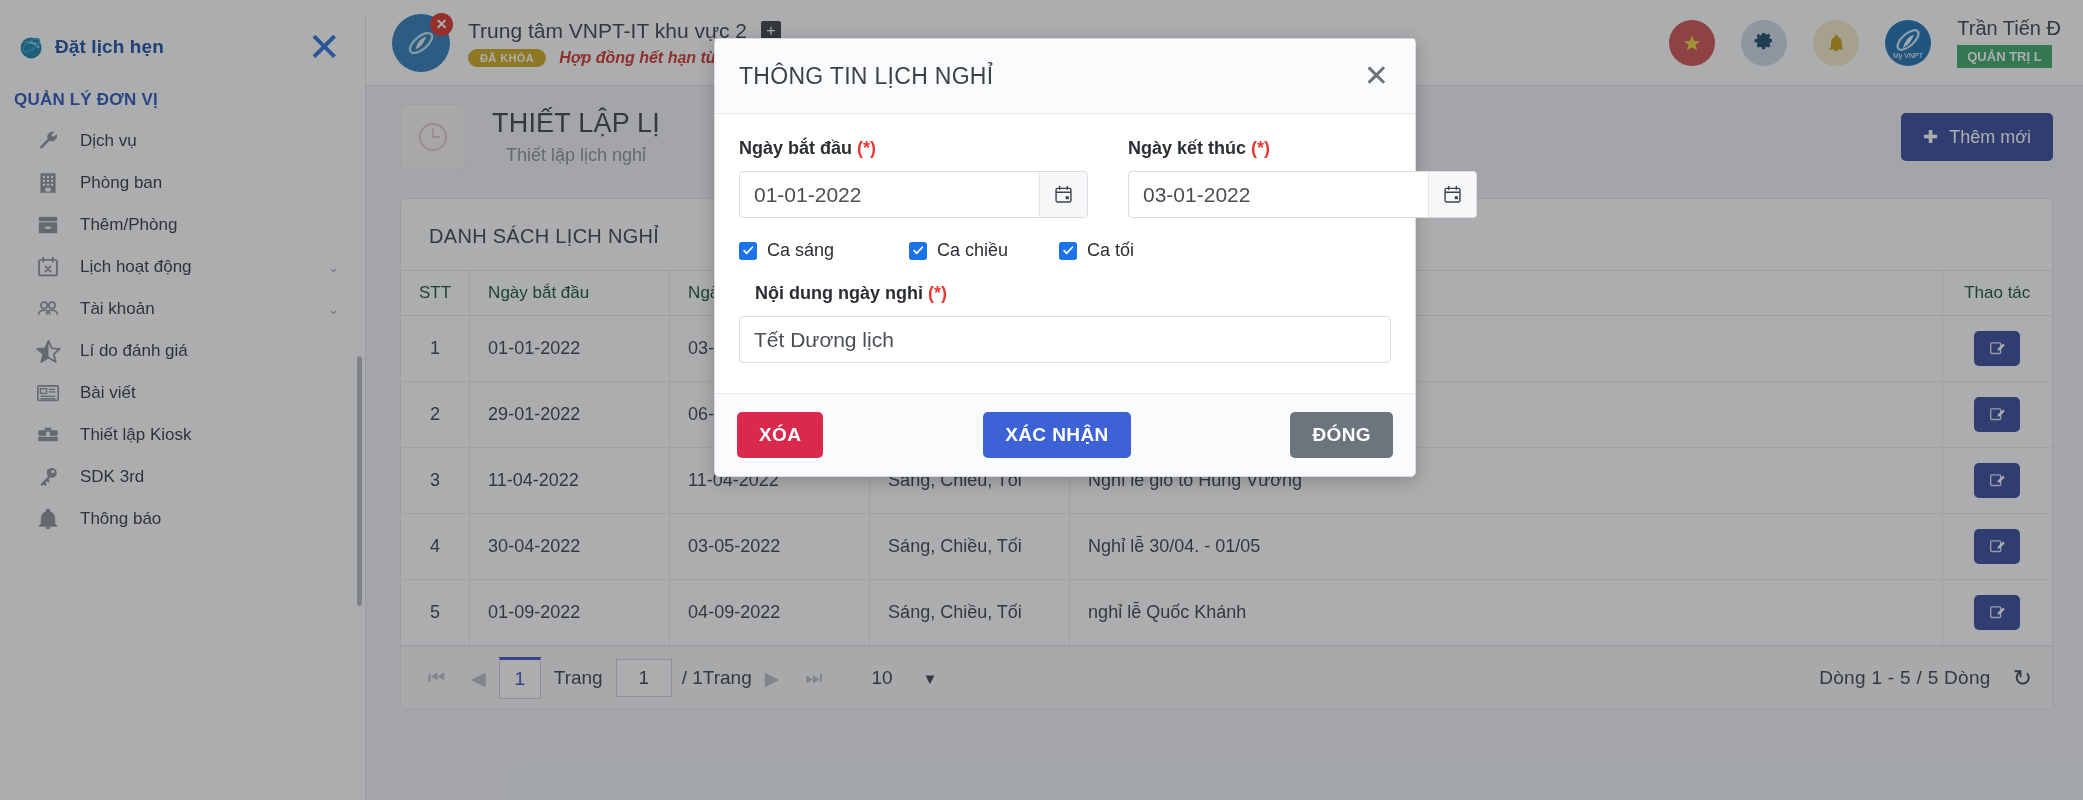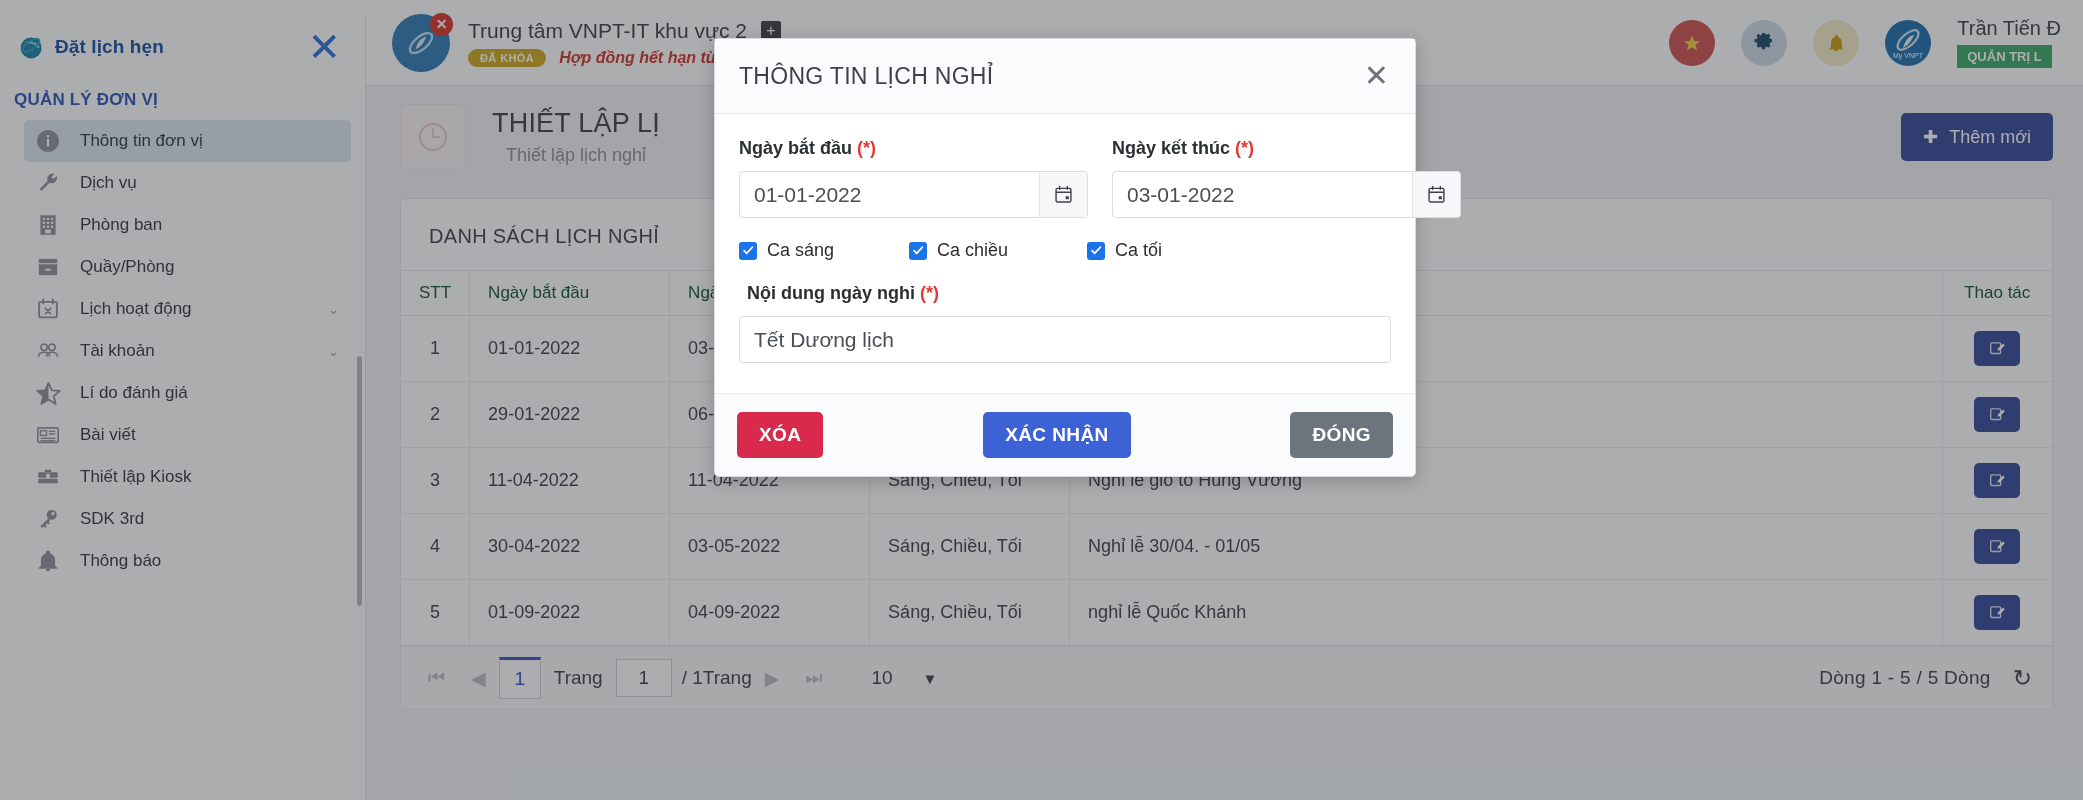--- a/index.html
+++ b/index.html
@@ -141,38 +141,38 @@
     background: rgba(40,44,48,.39); }
   .modal { position: absolute; left: 714px; top: 38px; width: 702px;
     background: #fff; border: 1px solid #d8dbe0; border-radius: 5px;
     box-shadow: 0 4px 18px rgba(0,0,0,.22); }
   .m-head { display: flex; align-items: center; justify-content: space-between;
     padding: 22px 26px 22px 24px; border-bottom: 1px solid #e6e8eb; background: #fafbfc; }
   .m-title { font-size: 23px; color: #3c4248; letter-spacing: .3px; }
   .m-x { font-size: 30px; color: #6e747a; line-height: 1; cursor: pointer;
     font-family: "Liberation Sans", sans-serif; }
   .m-body { padding: 24px 24px 30px 24px; }
-  .m-row { display: flex; gap: 24px; }
+  .m-row { display: flex; gap: 40px; }
   .m-col { flex: 1 1 0; }
   .m-label { font-size: 18px; color: #2b2f33; font-weight: bold; margin-bottom: 12px; }
   .req { color: #e53935; }
   .dateinput { display: flex; align-items: stretch; border: 1px solid #d9dce0;
     border-radius: 4px; background: #fff; height: 47px; overflow: hidden; }
   .dateinput input { flex: 1 1 auto; border: none; outline: none; font-size: 21px;
     color: #4a4f55; padding: 0 14px; font-family: "Liberation Sans", sans-serif;
     background: transparent; }
   .datebtn { width: 48px; background: #f6f7f8; border-left: 1px solid #e4e7ea;
     display: flex; align-items: center; justify-content: center; cursor: pointer; }
   .m-checks { display: flex; margin: 22px 0 4px 0; }
   .m-chk { display: flex; align-items: center; gap: 10px; font-size: 18px; color: #2b2f33; }
   .m-chk:nth-child(1) { width: 170px; }
-  .m-chk:nth-child(2) { width: 178px; }
+  .m-chk:nth-child(2) { width: 150px; }
   .cbox { width: 18px; height: 18px; background: #1a73e8; border-radius: 3px;
     display: flex; align-items: center; justify-content: center; cursor: pointer; }
-  .m-label2 { font-size: 18px; color: #2b2f33; font-weight: bold; margin: 22px 0 12px 8px; }
+  .m-label2 { font-size: 18px; color: #2b2f33; font-weight: bold; margin: 22px 0 12px 16px; }
   .m-text { width: 100%; height: 47px; border: 1px solid #d9dce0; border-radius: 4px;
     font-size: 21px; color: #4a4f55; padding: 0 14px; outline: none;
     font-family: "Liberation Sans", sans-serif; }
   .m-foot { display: flex; justify-content: space-between; gap: 22px;
     padding: 18px 22px; border-top: 1px solid #e6e8eb; background: #fafbfc;
     border-radius: 0 0 5px 5px; }
   .mbtn { border: none; border-radius: 5px; color: #fff; font-size: 19px;
     font-weight: bold; padding: 12px 22px; cursor: pointer; letter-spacing: .4px;
     font-family: "Liberation Sans", sans-serif; }
   .mbtn.del { background: #d92a4e; }
@@ -195,30 +195,20 @@
           </svg>
         </span>
         <span class="sb-brand">Đặt lịch hẹn</span>
       </div>
       <span class="sb-close">✕</span>
     </div>
 
     <div class="sb-section">QUẢN LÝ ĐƠN VỊ</div>
 
     <div id="sb-items">
-        <div class="sb-item active">
-          <span class="sb-ico">
-            <svg viewBox="0 0 24 24" width="26" height="26">
-              <circle cx="12" cy="12" r="10" fill="#8d9298"></circle>
-              <rect x="11" y="10" width="2" height="7" fill="#fff"></rect>
-              <rect x="11" y="6.6" width="2" height="2.2" fill="#fff"></rect>
-            </svg>
-          </span>
-          <span class="sb-lbl">Thông tin đơn vị</span>
-        </div>
         <div class="sb-item">
           <span class="sb-ico">
             <svg viewBox="0 0 24 24" width="26" height="26">
               <path d="M20 5.5a5 5 0 0 1-6.6 6.3L6 19.2 4.3 17.5l7.4-7.4A5 5 0 0 1 18 3.5l-2.9 2.9 1.8 1.8z" fill="#8d9298"></path>
             </svg>
           </span>
           <span class="sb-lbl">Dịch vụ</span>
         </div>
         <div class="sb-item">
           <span class="sb-ico">
@@ -241,21 +231,21 @@
           <span class="sb-lbl">Phòng ban</span>
         </div>
         <div class="sb-item">
           <span class="sb-ico">
             <svg viewBox="0 0 24 24" width="26" height="26">
               <rect x="3.5" y="4.5" width="17" height="4" fill="#8d9298"></rect>
               <rect x="3.5" y="9.5" width="17" height="10" fill="#8d9298"></rect>
               <rect x="9.5" y="13.5" width="5" height="2" fill="#fff"></rect>
             </svg>
           </span>
-          <span class="sb-lbl">Quầy/Phòng</span>
+          <span class="sb-lbl">Thêm/Phòng</span>
         </div>
         <div class="sb-item">
           <span class="sb-ico">
             <svg viewBox="0 0 24 24" width="26" height="26">
               <rect x="3.8" y="5.4" width="16.4" height="14.4" rx="1.5" stroke="#8d9298" stroke-width="1.7" fill="none"></rect>
               <path d="M7.6 3.4v3.4M16.4 3.4v3.4" stroke="#8d9298" stroke-width="1.9" stroke-linecap="round"></path>
               <path d="M9.6 11.4l4.8 4.8M14.4 11.4l-4.8 4.8" stroke="#8d9298" stroke-width="1.7" stroke-linecap="round"></path>
             </svg>
           </span>
           <span class="sb-lbl">Lịch hoạt động</span>

